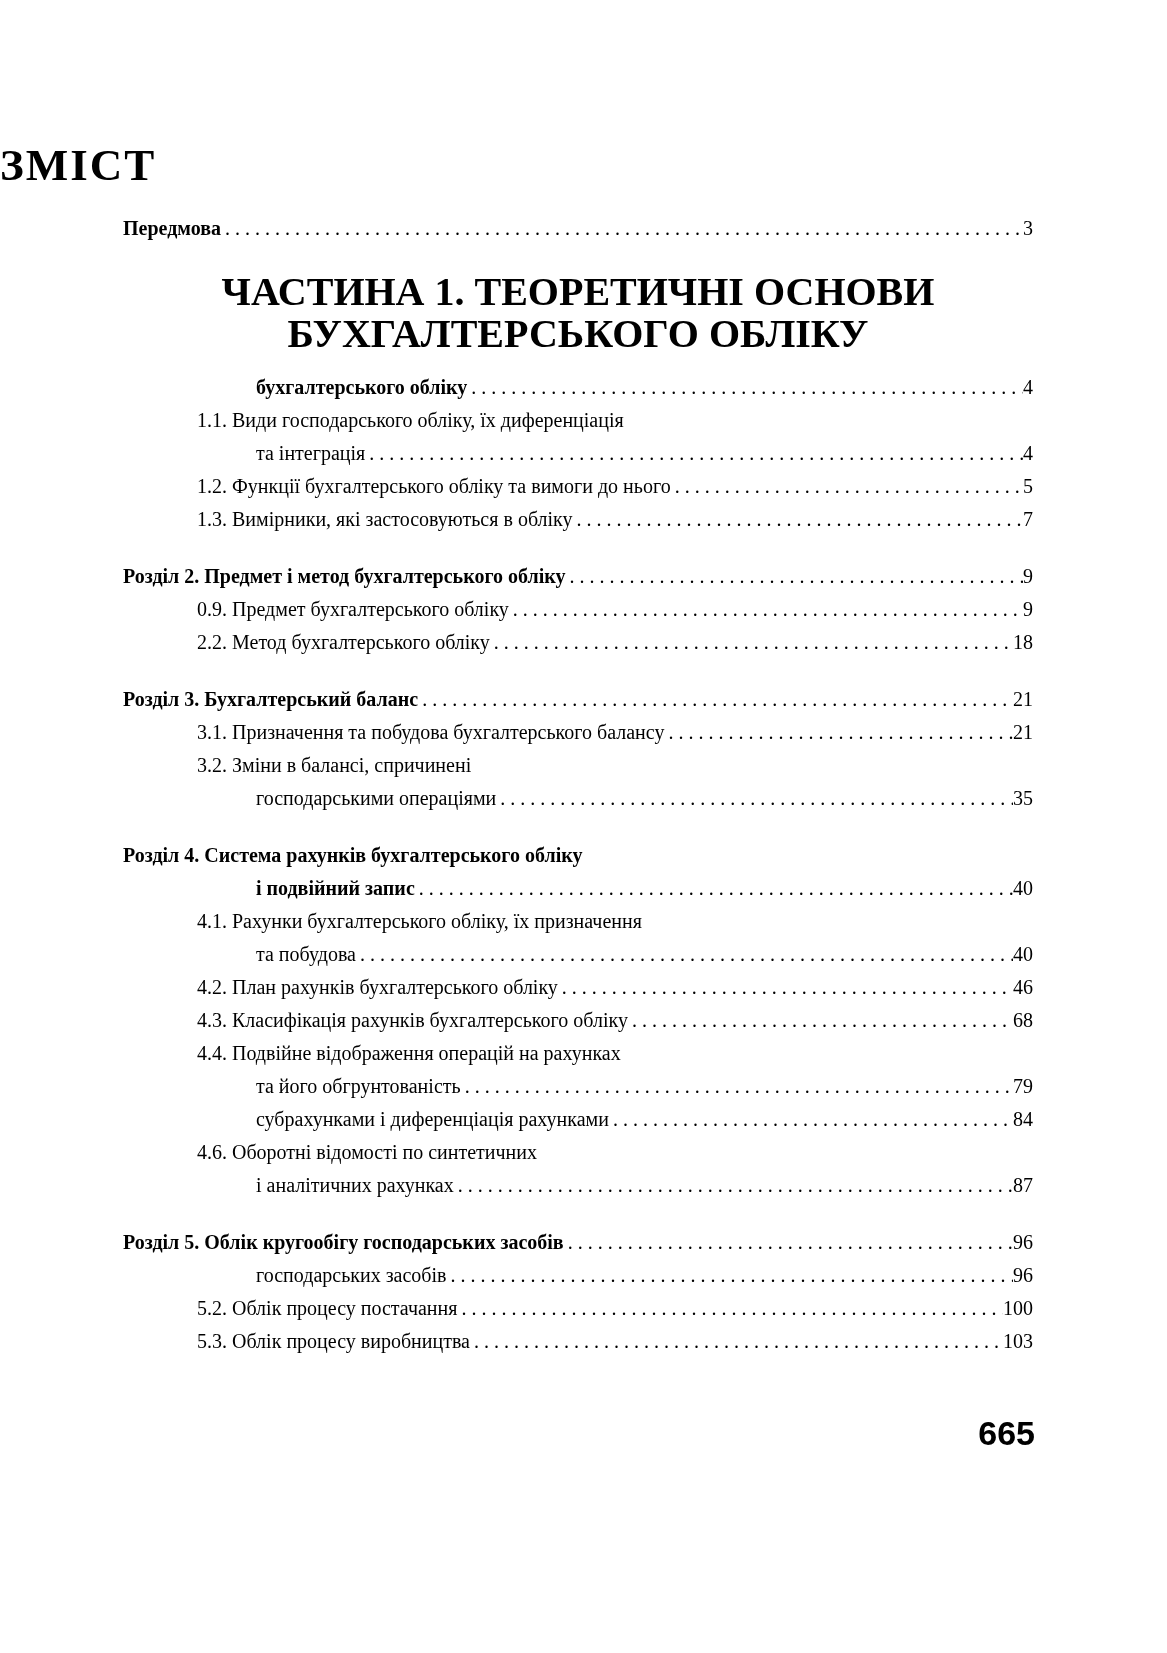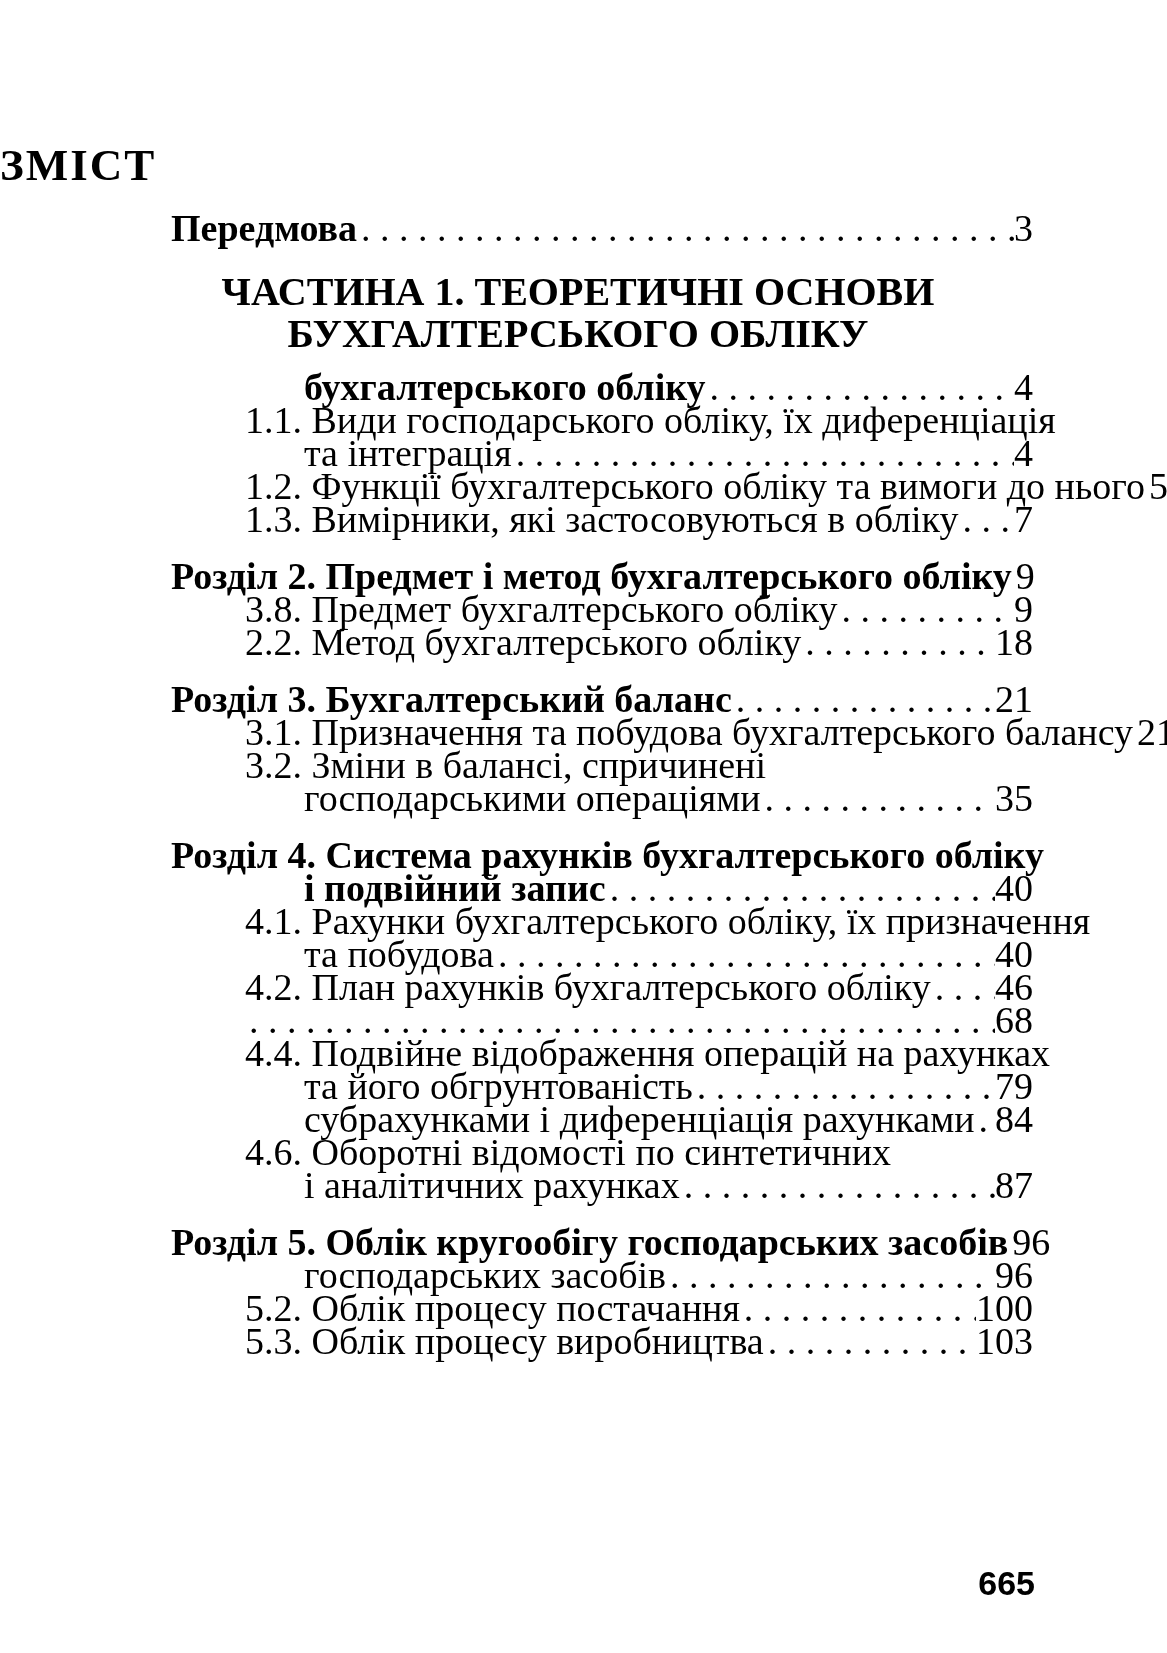--- a/index.html
+++ b/index.html
@@ -21,37 +21,36 @@
     margin-top:26px;
     text-align:center;
     font-weight:bold;
     font-size:40px;line-height:42px;
   }
   .toc{margin-top:0;}
   .sec{margin-top:24px;}
   .sec.first{margin-top:16px;}
   .r{
     display:flex;align-items:flex-start;
-    font-size:38px;line-height:33px;
+    font-size:20px;line-height:33px;
     font-weight:normal;
-    margin-left:48px;
   }
   .i1{padding-left:74px;}
   .i2{padding-left:133px;}
   .b .t{font-weight:bold;}
   .t{white-space:nowrap;flex:0 0 auto;}
   .d{
     flex:1 1 auto;min-width:0;
     overflow:hidden;white-space:nowrap;
     padding-left:4px;
     font-weight:normal;
   }
   .p{flex:0 0 auto;white-space:nowrap;font-weight:normal;}
   .folio{
-    position:absolute;top:1566px;right:132px;
+    position:absolute;top:1416px;right:132px;
     font-family:"Liberation Sans","DejaVu Sans",sans-serif;
     font-weight:bold;font-size:34px;line-height:34px;
   }
 </style>
 </head>
 <body>
 
 <h1 class="title">ЗМІСТ</h1>
 
 <div class="block">
@@ -97,21 +96,21 @@
       </div>
     </div>
 
     <div class="sec">
       <div class="r i0 b">
         <span class="t">Розділ 2. Предмет і метод бухгалтерського обліку</span>
         <span class="d"> . . . . . . . . . . . . . . . . . . . . . . . . . . . . . . . . . . . . . . . . . . . . . . . . . . . . . . . . . . . . . . . . . . . . . . . . . . . . . . . . . . . . . . . . . . . . . . . . . . . . . . . . . . . . . . . . . . . . . . . .</span>
         <span class="p">9</span>
       </div>
       <div class="r i1">
-        <span class="t">3.8. Предмет бухгалтерського обліку</span>
+        <span class="t">0.9. Предмет бухгалтерського обліку</span>
         <span class="d"> . . . . . . . . . . . . . . . . . . . . . . . . . . . . . . . . . . . . . . . . . . . . . . . . . . . . . . . . . . . . . . . . . . . . . . . . . . . . . . . . . . . . . . . . . . . . . . . . . . . . . . . . . . . . . . . . . . . . . . . .</span>
         <span class="p">9</span>
       </div>
       <div class="r i1">
         <span class="t">2.2. Метод бухгалтерського обліку</span>
         <span class="d"> . . . . . . . . . . . . . . . . . . . . . . . . . . . . . . . . . . . . . . . . . . . . . . . . . . . . . . . . . . . . . . . . . . . . . . . . . . . . . . . . . . . . . . . . . . . . . . . . . . . . . . . . . . . . . . . . . . . . . . . .</span>
         <span class="p">18</span>
       </div>
     </div>
 
@@ -158,20 +157,21 @@
         <span class="t">та побудова</span>
         <span class="d"> . . . . . . . . . . . . . . . . . . . . . . . . . . . . . . . . . . . . . . . . . . . . . . . . . . . . . . . . . . . . . . . . . . . . . . . . . . . . . . . . . . . . . . . . . . . . . . . . . . . . . . . . . . . . . . . . . . . . . . . .</span>
         <span class="p">40</span>
       </div>
       <div class="r i1">
         <span class="t">4.2. План рахунків бухгалтерського обліку</span>
         <span class="d"> . . . . . . . . . . . . . . . . . . . . . . . . . . . . . . . . . . . . . . . . . . . . . . . . . . . . . . . . . . . . . . . . . . . . . . . . . . . . . . . . . . . . . . . . . . . . . . . . . . . . . . . . . . . . . . . . . . . . . . . .</span>
         <span class="p">46</span>
       </div>
       <div class="r i1">
+        <span class="t">4.3. Класифікація рахунків бухгалтерського обліку</span>
         <span class="d"> . . . . . . . . . . . . . . . . . . . . . . . . . . . . . . . . . . . . . . . . . . . . . . . . . . . . . . . . . . . . . . . . . . . . . . . . . . . . . . . . . . . . . . . . . . . . . . . . . . . . . . . . . . . . . . . . . . . . . . . .</span>
         <span class="p">68</span>
       </div>
       <div class="r i1">
         <span class="t">4.4. Подвійне відображення операцій на рахунках</span>
         <span class="d"></span>
         <span class="p"></span>
       </div>
       <div class="r i2">
         <span class="t">та його обгрунтованість</span>

